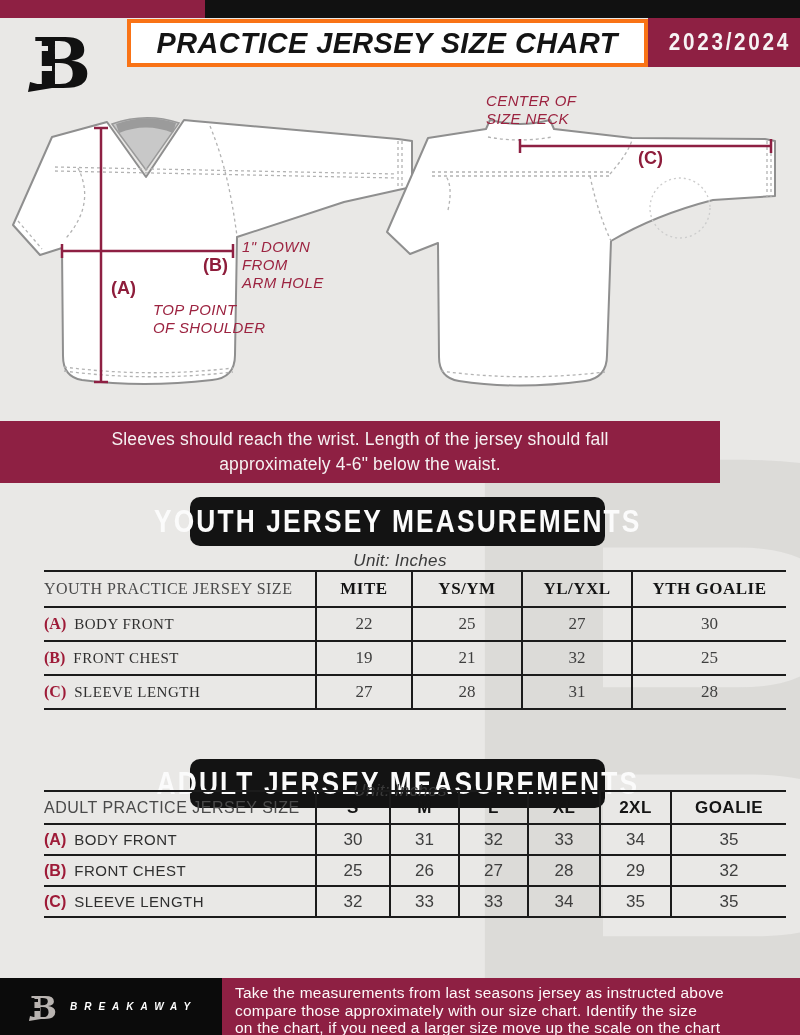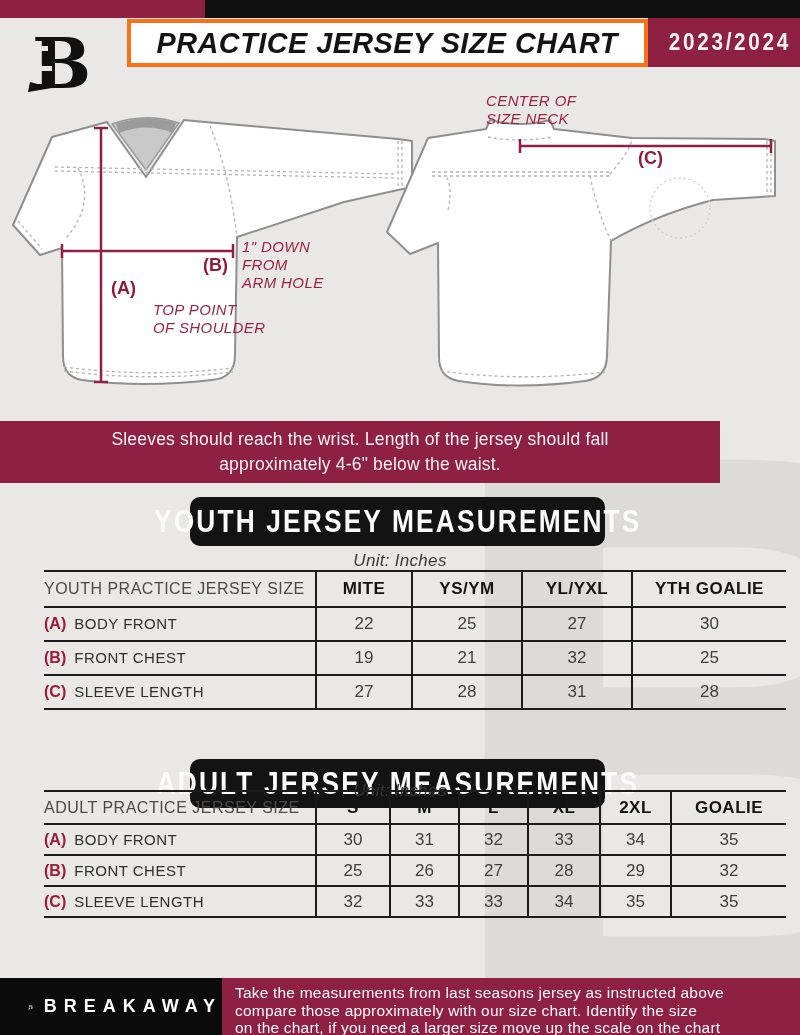--- a/index.html
+++ b/index.html
@@ -55,21 +55,21 @@
     left:0;width:800px;text-align:center;z-index:3;
     color:#3a3a3a;font-size:17px;font-style:italic;letter-spacing:.3px;
   }
   .unit-youth{top:551px;}
   .unit-adult{top:781px;}
   
   table.meas{
     position:absolute;left:44px;width:742px;border-collapse:collapse;z-index:3;
     table-layout:fixed;background:transparent;
   }
-  .t-youth{top:570px;}
+  .t-youth{top:570px;font-family:Liberation Serif, serif;}
   .t-adult{top:790px;}
   table.meas th,table.meas td{
     border-bottom:2px solid #1b1b1b;padding:0;background:transparent;
   }
   table.meas thead th{border-top:2px solid #1b1b1b;}
   table.meas th.val,table.meas td.val{border-left:2px solid #1b1b1b;text-align:center;}
   th.lbl{text-align:left;padding-left:8px;font-weight:normal;color:#4a4a4a;
     font-size:16px;letter-spacing:.5px;white-space:nowrap;}
   th.val{font-size:17px;color:#141414;letter-spacing:.5px;}
   td.lbl{padding-left:85px;white-space:nowrap;}
@@ -79,22 +79,22 @@
   .t-youth th{height:34px;} .t-youth td{height:32px;}
   .t-adult th{height:31px;} .t-adult td{height:29px;}
   
   .watermark{
     left:430px;top:330px;font-size:820px;line-height:1;font-weight:bold;
     color:rgba(110,104,100,0.10);z-index:1;user-select:none;
   }
   
   .footer-black{left:0;top:978px;width:222px;height:57px;background:#0b0b0b;z-index:3;
     display:flex;align-items:center;}
-  .footer-brand{color:#ffffff;font-size:18px;font-weight:bold;letter-spacing:7px;
-    margin-left:10px;white-space:nowrap;}
+  .footer-brand{color:#ffffff;font-size:10px;font-weight:bold;letter-spacing:7px;
+    margin-left:10px;white-space:nowrap;font-style:italic;}
   .footer-maroon{left:222px;top:978px;width:578px;height:57px;background:#8e2043;z-index:3;
     box-sizing:border-box;padding:6px 10px 0 13px;}
   .footer-maroon div{color:#fdf8f9;font-size:15.5px;line-height:17.5px;letter-spacing:.2px;white-space:nowrap;}
 </style>
 </head>
 <body>
 
 <div class="page">
 
   <div class="abs watermark">B</div>

